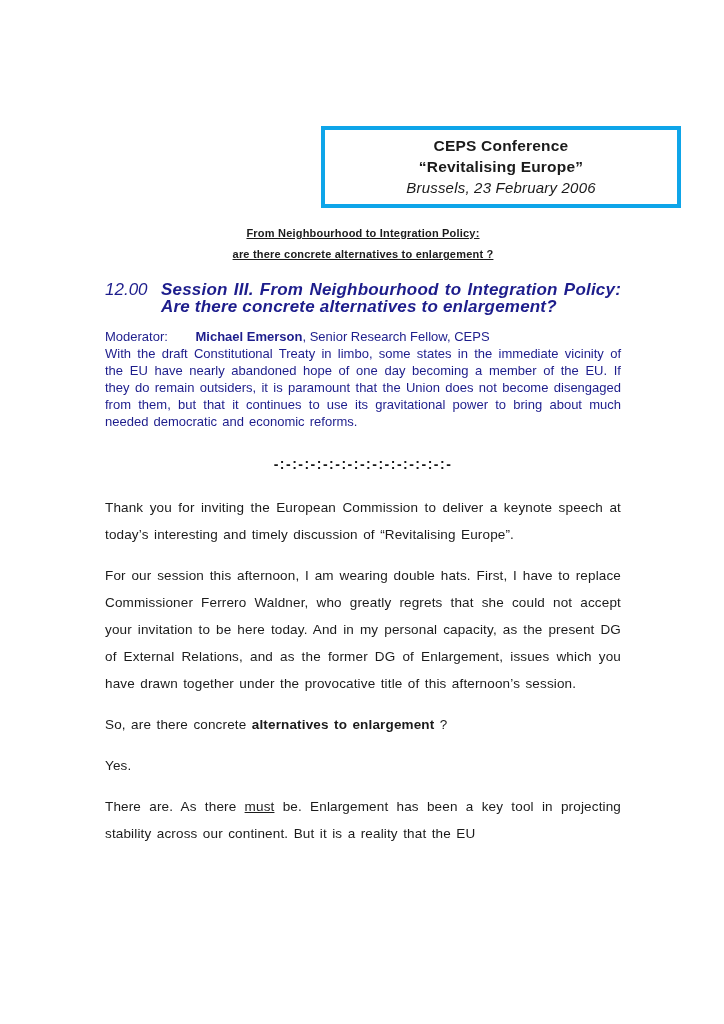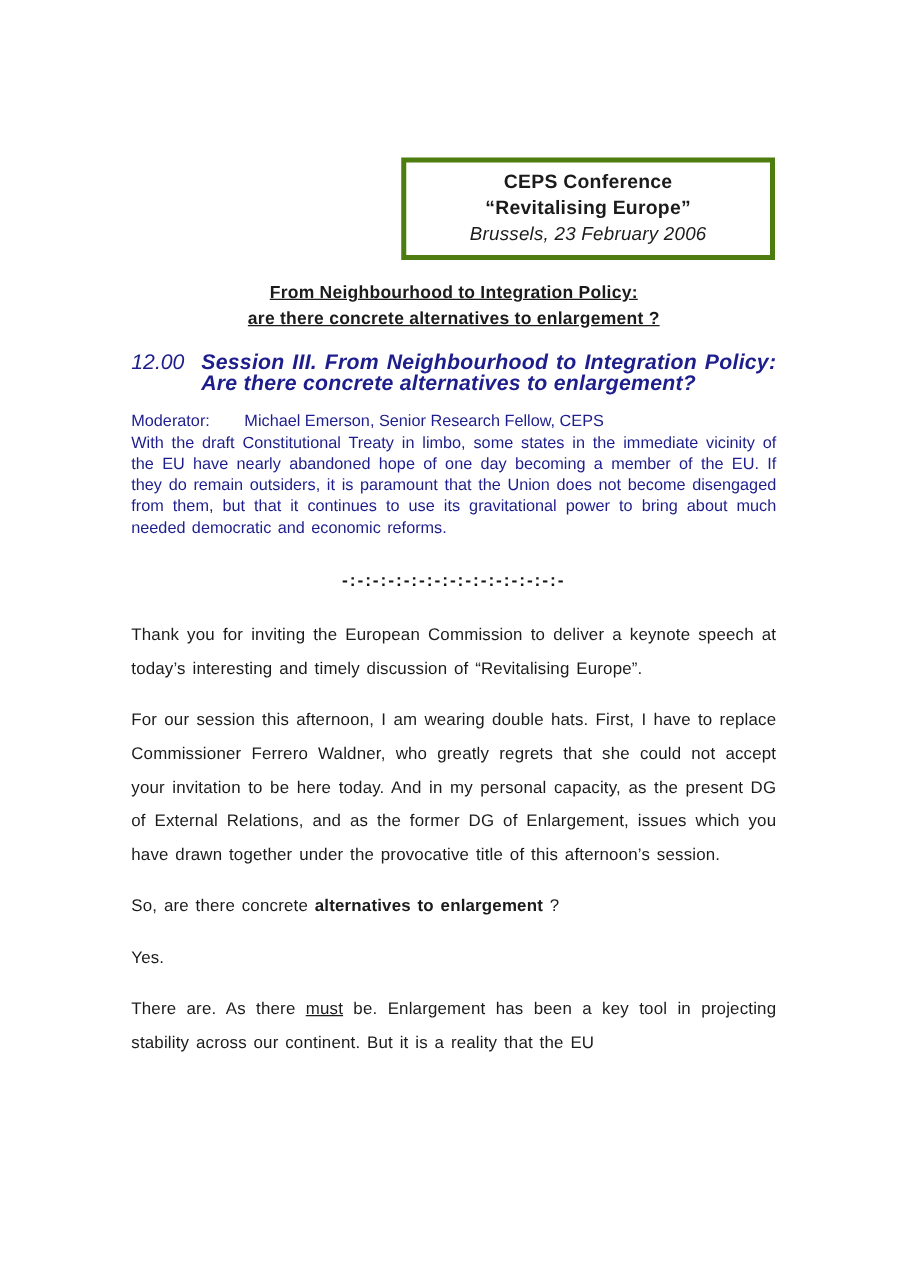--- a/index.html
+++ b/index.html
@@ -15,42 +15,42 @@
   .content{
     position:absolute;
     left:105px;top:0;
     width:516px;
   }
   
   .header-box{
     box-sizing:border-box;
     margin-left:216px;
     margin-top:126px;
-    width:299px;
-    border:4px solid #4d7c0f;
+    width:360px;
+    border:4px solid #0ea5e9;
     text-align:center;
     padding:5px 4px 6px 4px;
   }
   .header-box .hb-line{
     font-size:15.5px;
     line-height:21px;
     font-weight:bold;
     letter-spacing:.2px;
   }
   .header-box .hb-date{
     font-weight:normal;
     font-style:italic;
     font-size:15px;
   }
   
   .doc-title{
     margin-top:15px;
     text-align:center;
     font-weight:bold;
-    font-size:14px;
+    font-size:11px;
     line-height:21px;
     letter-spacing:.2px;
   }
   .doc-title span{text-decoration:underline;}
   
   .session{
     display:flex;
     margin-top:16px;
     color:var(--navy,#1d1d8c);
     font-style:italic;
@@ -60,21 +60,21 @@
   .session .time{width:56px;flex:none;}
   .session .stext{flex:1;font-weight:bold;text-align:justify;letter-spacing:.2px;}
   
   .moderator{
     margin-top:13px;
     color:var(--navy,#1d1d8c);
     font-size:13px;
     line-height:17px;
   }
   .moderator .mod-line{white-space:nowrap;}
-  .moderator .mod-name{font-weight:normal;padding-left:24px;}
+  .moderator .mod-name{font-weight:bold;padding-left:24px;}
   .moderator .mod-desc{
     text-align:justify;
     word-spacing:1.5px;
   }
   
   .separator{
     margin-top:26px;
     text-align:center;
     font-weight:bold;
     font-size:14px;

